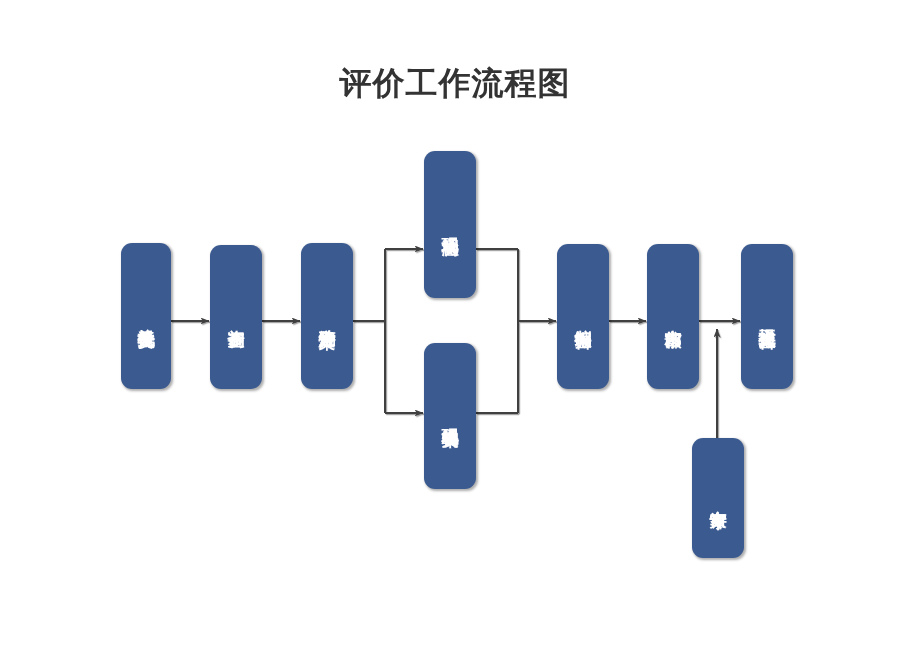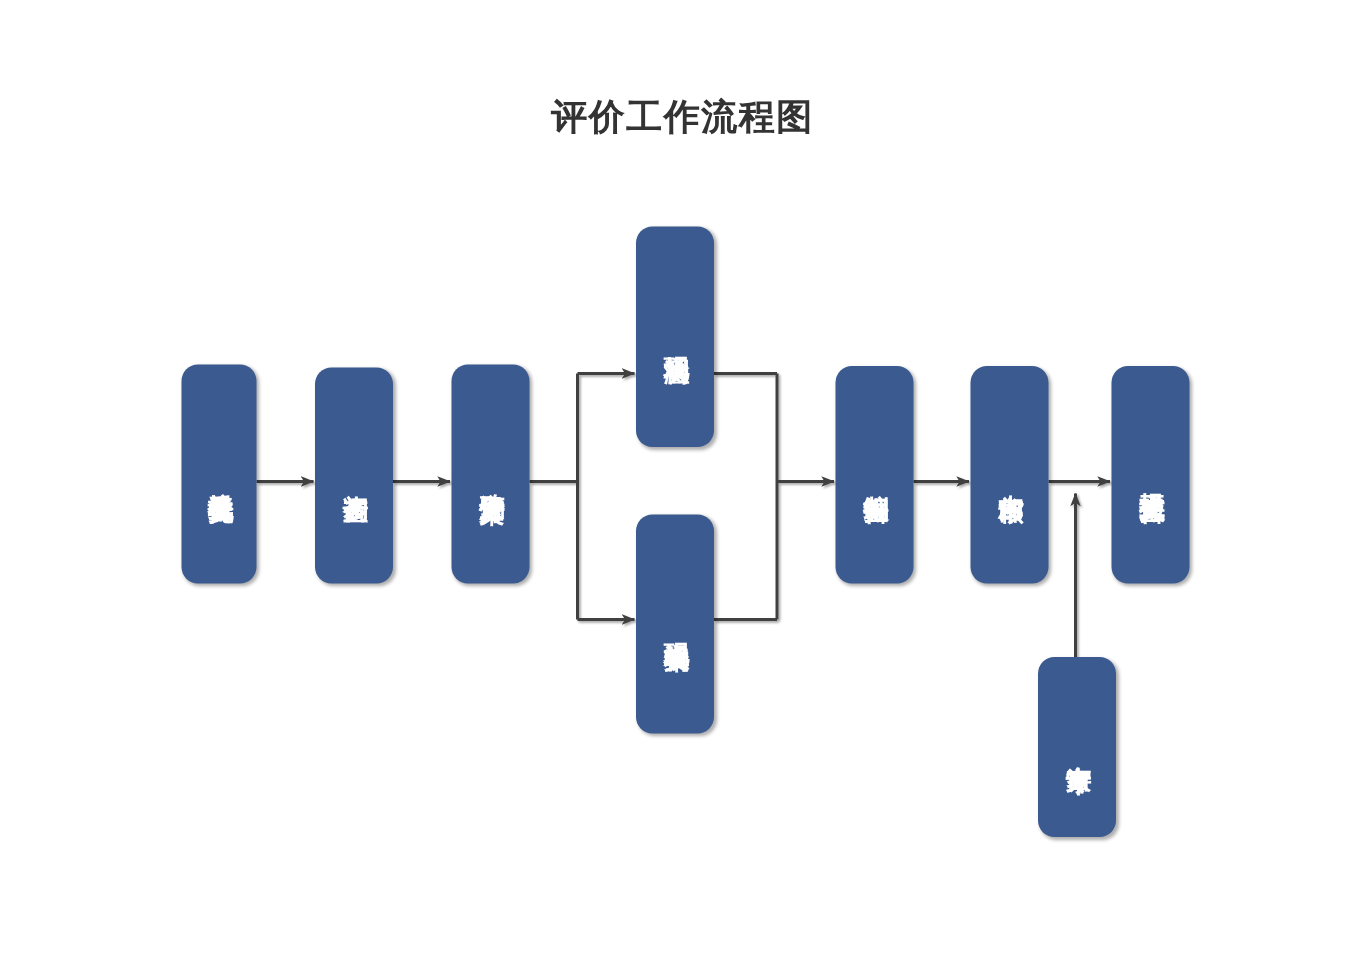--- a/index.html
+++ b/index.html
@@ -24,21 +24,21 @@
     top: 0;
     width: 910px;
     height: 646px;
   }
   #diagram-title {
     position: absolute;
     left: 0;
     top: 62px;
     width: 910px;
     text-align: center;
-    font-size: 24px;
+    font-size: 32px;
     font-weight: bold;
     color: #333333;
     letter-spacing: 1px;
     font-family: "DejaVu Sans", "Liberation Sans", sans-serif;
   }
   .node {
     position: absolute;
     box-sizing: border-box;
     background: #3B5A90;
     border-radius: 11px;

